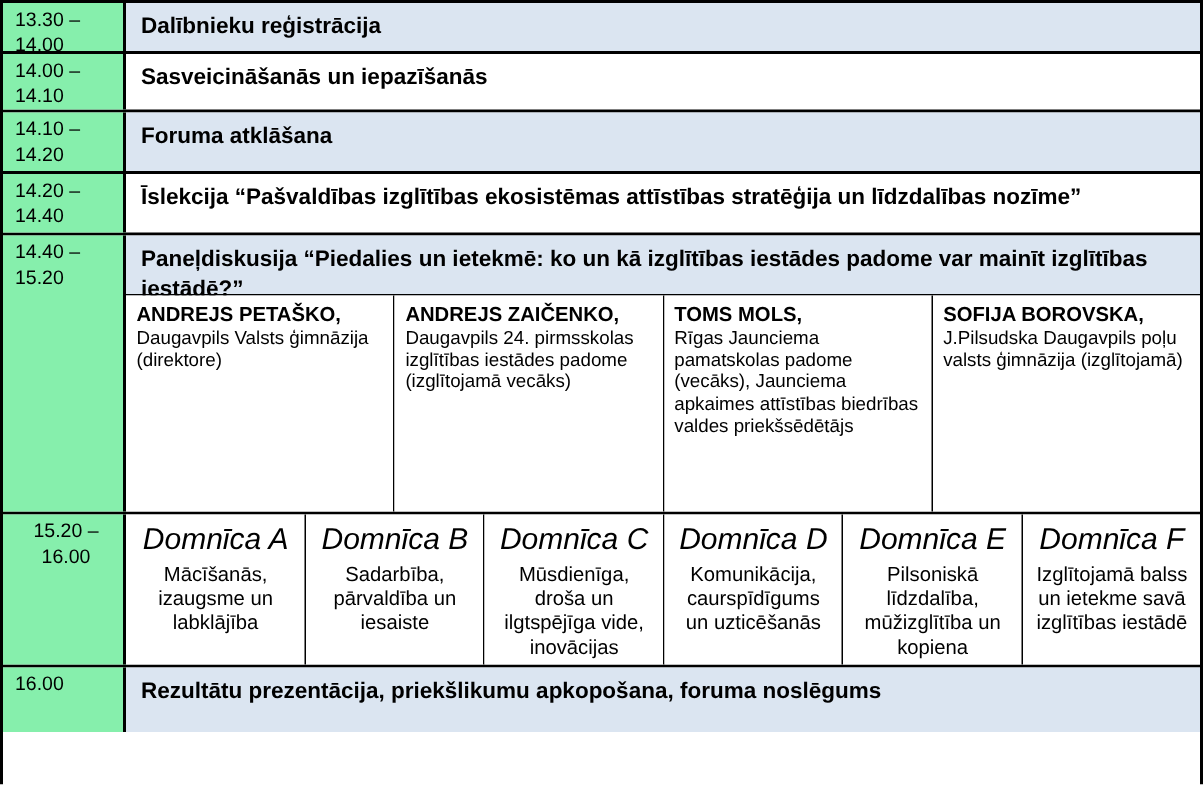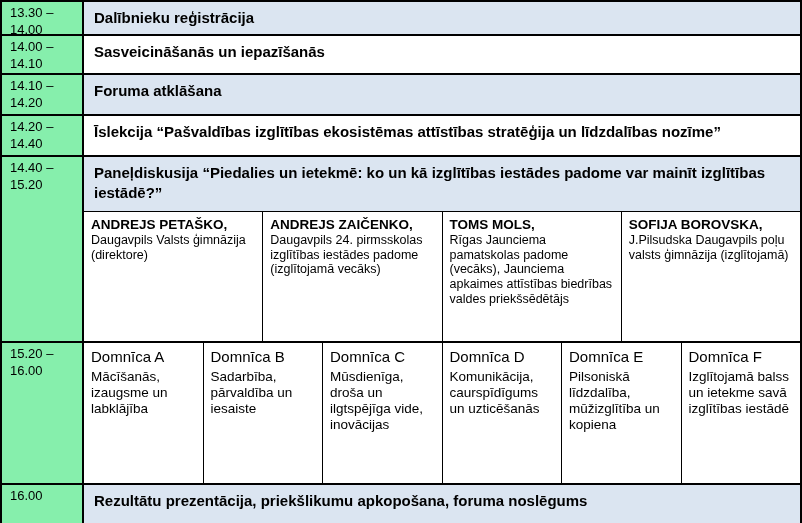--- a/index.html
+++ b/index.html
@@ -45,21 +45,21 @@
   .shaded { background: #dbe5f1; }
   .content-col {
     flex: 1;
     min-width: 0;
     display: flex;
     flex-direction: column;
   }
   .sub-header {
     border-bottom: 1px solid #000;
   }
-  .panel-header { height: 55px; }
+  .panel-header { height: 40px; }
   .domnicas-header { height: 23px; padding-top: 3px; }
   .sub-cells {
     flex: 1;
     display: flex;
     min-height: 0;
   }
   .sub-cell {
     flex: 1;
     min-width: 0;
     border-right: 1px solid #000;
@@ -70,34 +70,35 @@
   .p-name {
     font-weight: bold;
     font-size: 13.5px;
     line-height: 1.18;
   }
   .p-desc {
     font-size: 12.5px;
     line-height: 1.18;
   }
   .d-name {
-    font-size: 15px;
+    font-style: italic;
+    font-size: 20px;
     line-height: 1.25;
     padding-bottom: 2px;
   }
   .d-desc {
     font-size: 13.5px;
     line-height: 1.2;
   }
   .r1 { height: 34px; }
   .r2 { height: 39px; }
   .r3 { height: 41px; }
   .r4 { height: 41px; }
   .r5 { height: 186px; }
-  .r6 { height: 142px; }
+  .r6 { height: 102px; text-align: center; }
   .r7 { height: 43px; }
 </style>
 </head>
 <body>
 
 <div class="agenda">
 
   <div class="row r1">
     <div class="time-cell">
       <span>13.30 –</span>

